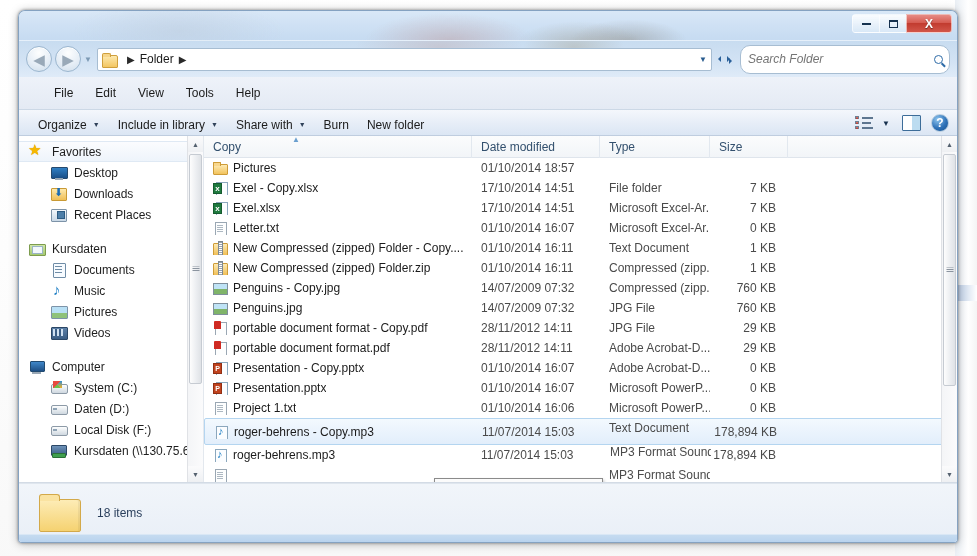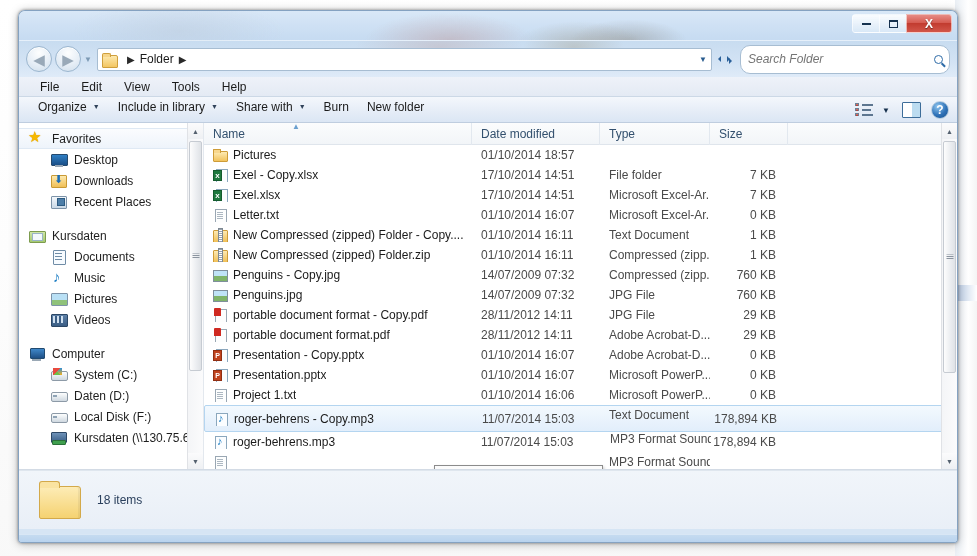--- a/index.html
+++ b/index.html
@@ -128,31 +128,31 @@
     width:9px; height:9px; border:1.6px solid #2f6ca8; border-radius:50%;
     position:relative; flex:none; margin-right:2px;
   }
   .mag::after{
     content:""; position:absolute; right:-4px; bottom:-3px; width:5px; height:1.6px;
     background:#2f6ca8; transform:rotate(45deg);
   }
 
   
   #menubar {
-    height:20px; display:flex; align-items:center; padding-left:10px; gap:0;
+    height:33px; display:flex; align-items:center; padding-left:24px; gap:0;
     background:linear-gradient(180deg,#eef2f9 0%,#e4eaf4 100%);
     border-bottom:1px solid #ccd8e6;
   }
   .menuitem {
     font-size:12px; color:#1b1b1b; padding:2px 11px; cursor:pointer; line-height:14px;
   }
 
   
   #toolbar {
-    height:26px; display:flex; align-items:flex-start; padding-left:10px;
+    height:26px; display:flex; align-items:flex-end; padding-left:10px;
     background:linear-gradient(180deg,#f4f7fc 0%,#e6edf7 55%,#dbe6f4 100%);
     border-bottom:1px solid #bfcddf; position:relative;
   }
   .tbitem {
     font-size:12px; color:#1c1c1c; padding:3px 9px; cursor:pointer;
     display:flex; align-items:center; gap:6px; border-radius:2px; line-height:14px;
   }
   .caret { font-size:7px; color:#30425a; }
   #toolbar-right {
     position:absolute; right:8px; top:0; height:26px;
@@ -636,21 +636,21 @@
         <div class="sb-arrow">▲</div>
         <div class="sb-thumb" style="top:18px; height:230px;"></div>
         <div class="sb-arrow bottom">▼</div>
       </div>
     </div>
 
     <div id="filepane">
 
       <div id="colheader">
         <div id="sort-indicator">▲</div>
-        <div class="colhead c-name">Name</div>
+        <div class="colhead c-name">Copy</div>
         <div class="colhead c-date">Date modified</div>
         <div class="colhead c-type">Type</div>
         <div class="colhead c-size">Size</div>
         <div class="colhead c-rest"></div>
       </div>
 
       <div id="filerows">
 
         <div class="frow">
           <span class="cell-name">

